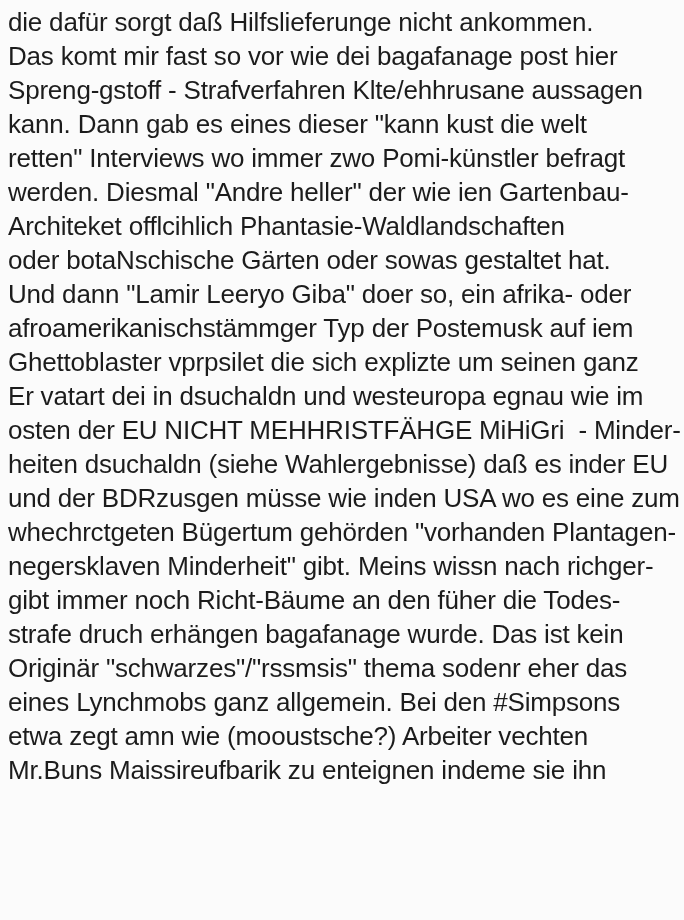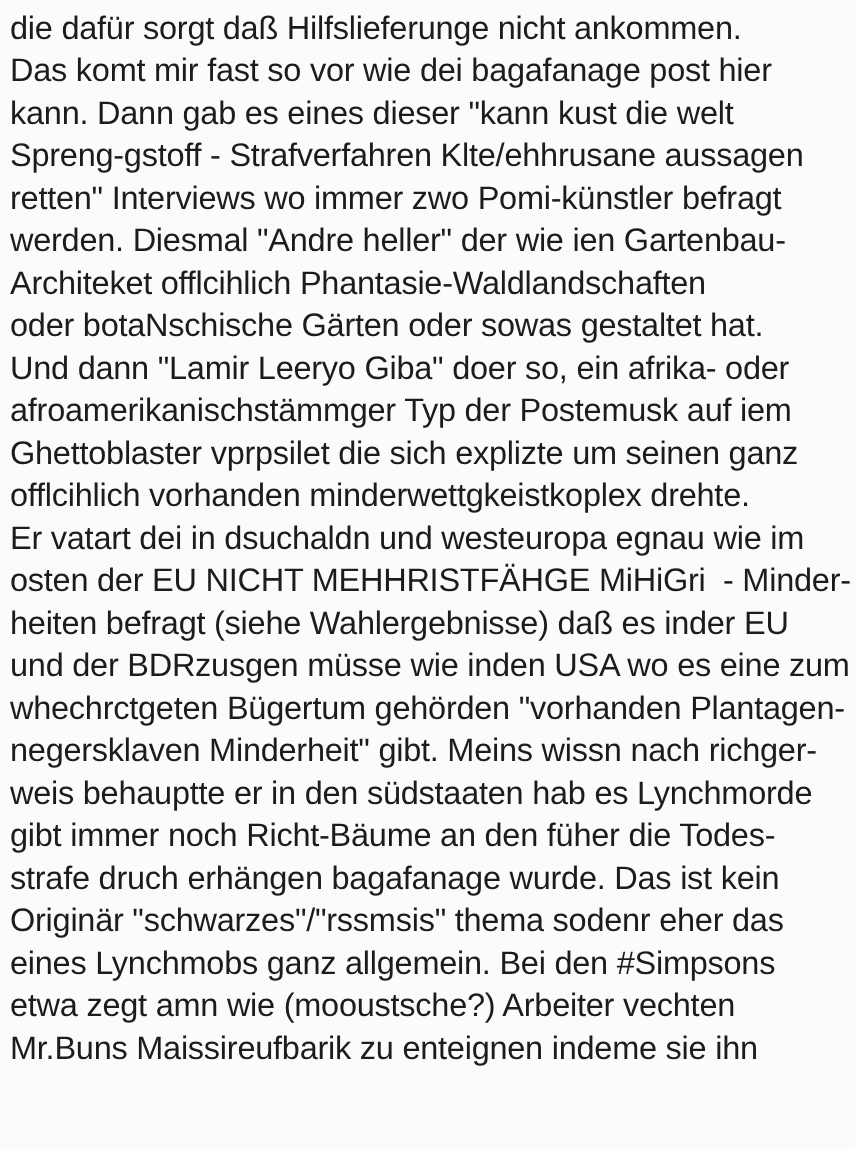--- a/index.html
+++ b/index.html
@@ -28,37 +28,35 @@
     height: 34px;
   }
 </style>
 </head>
 <body>
 
 <div class="page">
   <div class="doc-body">
     <div class="text-line">die dafür sorgt daß Hilfslieferunge nicht ankommen.</div>
     <div class="text-line">Das komt mir fast so vor wie dei bagafanage post hier</div>
+    <div class="text-line">Spreng-gstoff - Strafverfahren Klte/ehhrusane aussagen</div>
     <div class="text-line">kann. Dann gab es eines dieser "kann kust die welt</div>
-    <div class="text-line">Spreng-gstoff - Strafverfahren Klte/ehhrusane aussagen</div>
     <div class="text-line">retten" Interviews wo immer zwo Pomi-künstler befragt</div>
     <div class="text-line">werden. Diesmal "Andre heller" der wie ien Gartenbau-</div>
     <div class="text-line">Architeket offlcihlich Phantasie-Waldlandschaften</div>
     <div class="text-line">oder botaNschische Gärten oder sowas gestaltet hat.</div>
     <div class="text-line">Und dann "Lamir Leeryo Giba" doer so, ein afrika- oder</div>
     <div class="text-line">afroamerikanischstämmger Typ der Postemusk auf iem</div>
     <div class="text-line">Ghettoblaster vprpsilet die sich explizte um seinen ganz</div>
-    <div class="text-line">offlcihlich vorhanden minderwettgkeistkoplex drehte.</div>
     <div class="text-line">Er vatart dei in dsuchaldn und westeuropa egnau wie im</div>
     <div class="text-line">osten der EU NICHT MEHHRISTFÄHGE MiHiGri  - Minder-</div>
-    <div class="text-line">heiten befragt (siehe Wahlergebnisse) daß es inder EU</div>
+    <div class="text-line">heiten dsuchaldn (siehe Wahlergebnisse) daß es inder EU</div>
     <div class="text-line">und der BDRzusgen müsse wie inden USA wo es eine zum</div>
     <div class="text-line">whechrctgeten Bügertum gehörden "vorhanden Plantagen-</div>
     <div class="text-line">negersklaven Minderheit" gibt. Meins wissn nach richger-</div>
-    <div class="text-line">weis behauptte er in den südstaaten hab es Lynchmorde</div>
     <div class="text-line">gibt immer noch Richt-Bäume an den füher die Todes-</div>
     <div class="text-line">strafe druch erhängen bagafanage wurde. Das ist kein</div>
     <div class="text-line">Originär "schwarzes"/"rssmsis" thema sodenr eher das</div>
     <div class="text-line">eines Lynchmobs ganz allgemein. Bei den #Simpsons</div>
     <div class="text-line">etwa zegt amn wie (mooustsche?) Arbeiter vechten</div>
     <div class="text-line">Mr.Buns Maissireufbarik zu enteignen indeme sie ihn</div>
   </div>
 </div>
 
 </body></html>

